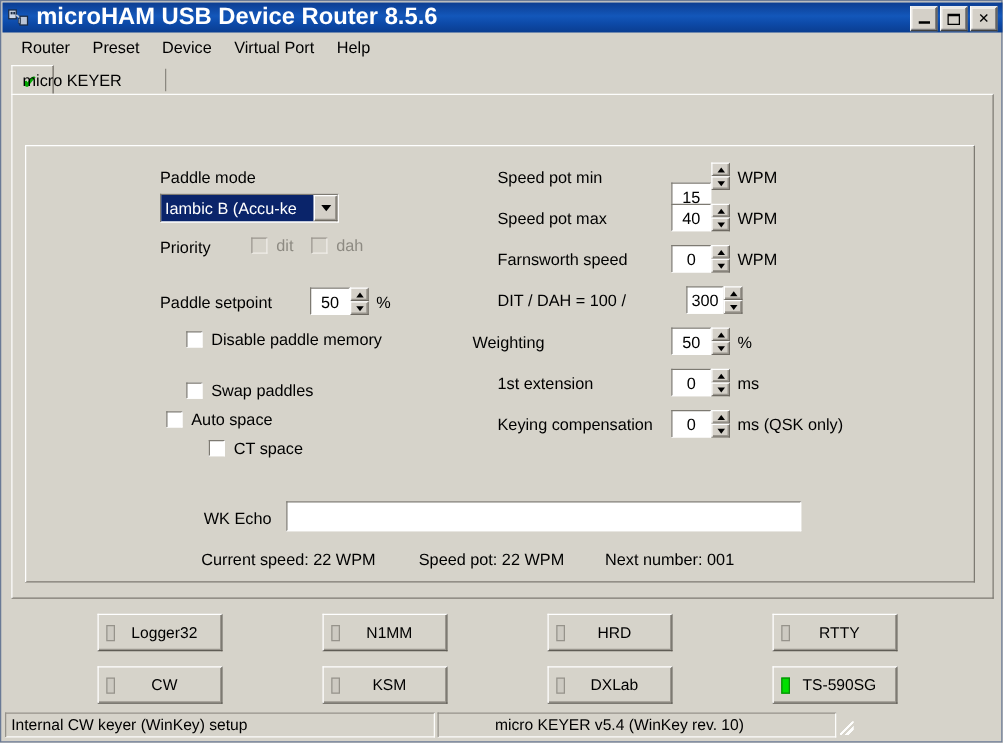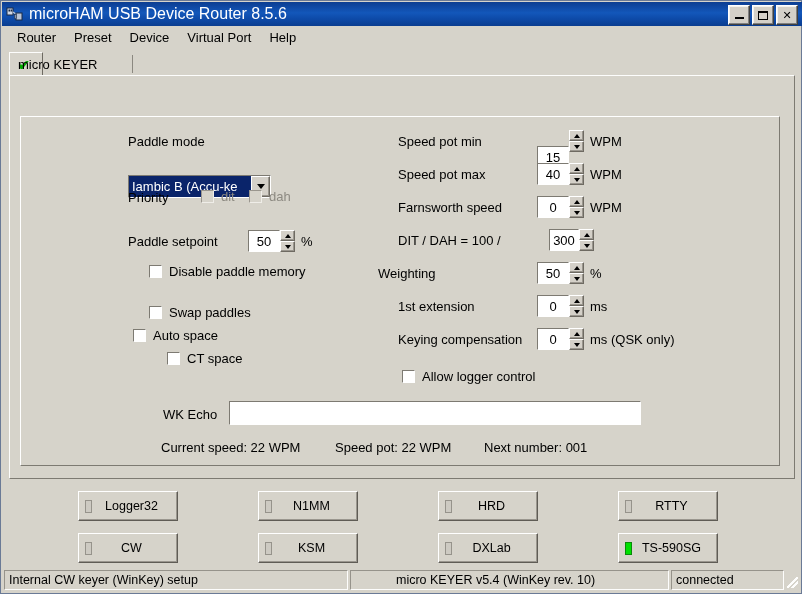--- a/index.html
+++ b/index.html
@@ -12,21 +12,21 @@
   }
   .win{position:absolute;inset:0;border:1px solid #6a7a96;box-sizing:border-box;background:#d6d3ca;}
 
   
   .titlebar{
     position:absolute;left:1px;top:1px;width:800px;height:24px;
     background:linear-gradient(180deg,#0c3d91 0%,#1357ba 45%,#0d4aa8 70%,#0a3d90 100%);
     display:flex;align-items:center;
   }
   .titleicon{width:18px;height:16px;margin-left:4px;margin-right:5px;position:relative;flex:none;}
-  .titletext{color:#fff;font-weight:normal;font-size:16px;letter-spacing:0px;}
+  .titletext{color:#fff;font-weight:bold;font-size:19px;letter-spacing:0px;}
   .winbtns{position:absolute;right:4px;top:3px;display:flex;gap:2px;}
   .winbtn{
     width:20px;height:18px;background:#d4d0c8;
     border:1px solid #fff;border-right-color:#404040;border-bottom-color:#404040;
     box-shadow:inset -1px -1px 0 #808080, inset 1px 1px 0 #f4f2ee;
     display:flex;align-items:center;justify-content:center;
     font-size:11px;line-height:1;font-family:"Liberation Sans",sans-serif;color:#000;
     cursor:default;
   }
 
@@ -206,21 +206,21 @@
     <div class="devtab-caret"></div>
   </div>
 
   <div class="outerpanel"></div>
 
 
   <div class="contentpanel">
 
     <div class="lbl" style="left:107px;top:17px;">Paddle mode</div>
 
-    <div class="combo" style="left:107px;top:38px;width:143px;height:23px;margin-top:20px;">
+    <div class="combo" style="left:107px;top:38px;width:143px;height:23px;">
       <span class="val">Iambic B  (Accu-ke</span>
       <span class="arrow">
           <i></i>
         </span>
     </div>
 
     <div class="lbl" style="left:107px;top:73px;">Priority</div>
     <div class="cbrow" style="left:180px;top:72px;">
       <span class="cbbox dis"></span>
       <span class="t dis">dit</span>
@@ -335,24 +335,20 @@
     <div class="spin" style="left:548px;top:211px;height:22px;">
       <div class="up">
           <i></i>
         </div>
       <div class="dn">
           <i></i>
         </div>
     </div>
     <div class="lbl" style="left:569px;top:215px;">ms (QSK only)</div>
 
-    <div class="cbrow" style="left:381px;top:252px;">
-      <span class="cbbox"></span>
-      <span class="t">Allow logger control</span>
-    </div>
 
     <div class="lbl" style="left:142px;top:290px;">WK Echo</div>
     <div class="textbox" style="left:208px;top:284px;width:412px;height:24px;"></div>
 
     <div class="statline" style="left:140px;top:323px;">Current speed: 22 WPM</div>
     <div class="statline" style="left:314px;top:323px;">Speed pot: 22 WPM</div>
     <div class="statline" style="left:463px;top:323px;">Next number:   001</div>
   </div>
 
   <div class="btnarea">
@@ -387,17 +383,16 @@
     </div>
     <div class="appbtn" style="left:616px;top:52px;">
       <span class="led on"></span>
       <span class="t">TS-590SG</span>
     </div>
   </div>
 
   <div class="statusbar">
     <div class="sbcell" style="width:344px;">Internal CW keyer (WinKey) setup</div>
     <div class="sbcell" style="width:319px;padding-left:45px;">micro KEYER v5.4 (WinKey rev. 10)</div>
-    <div class="sbcell" style="flex:1;">connected</div>
     <div class="grip"></div>
   </div>
 
 </div>
 
 </body></html>

